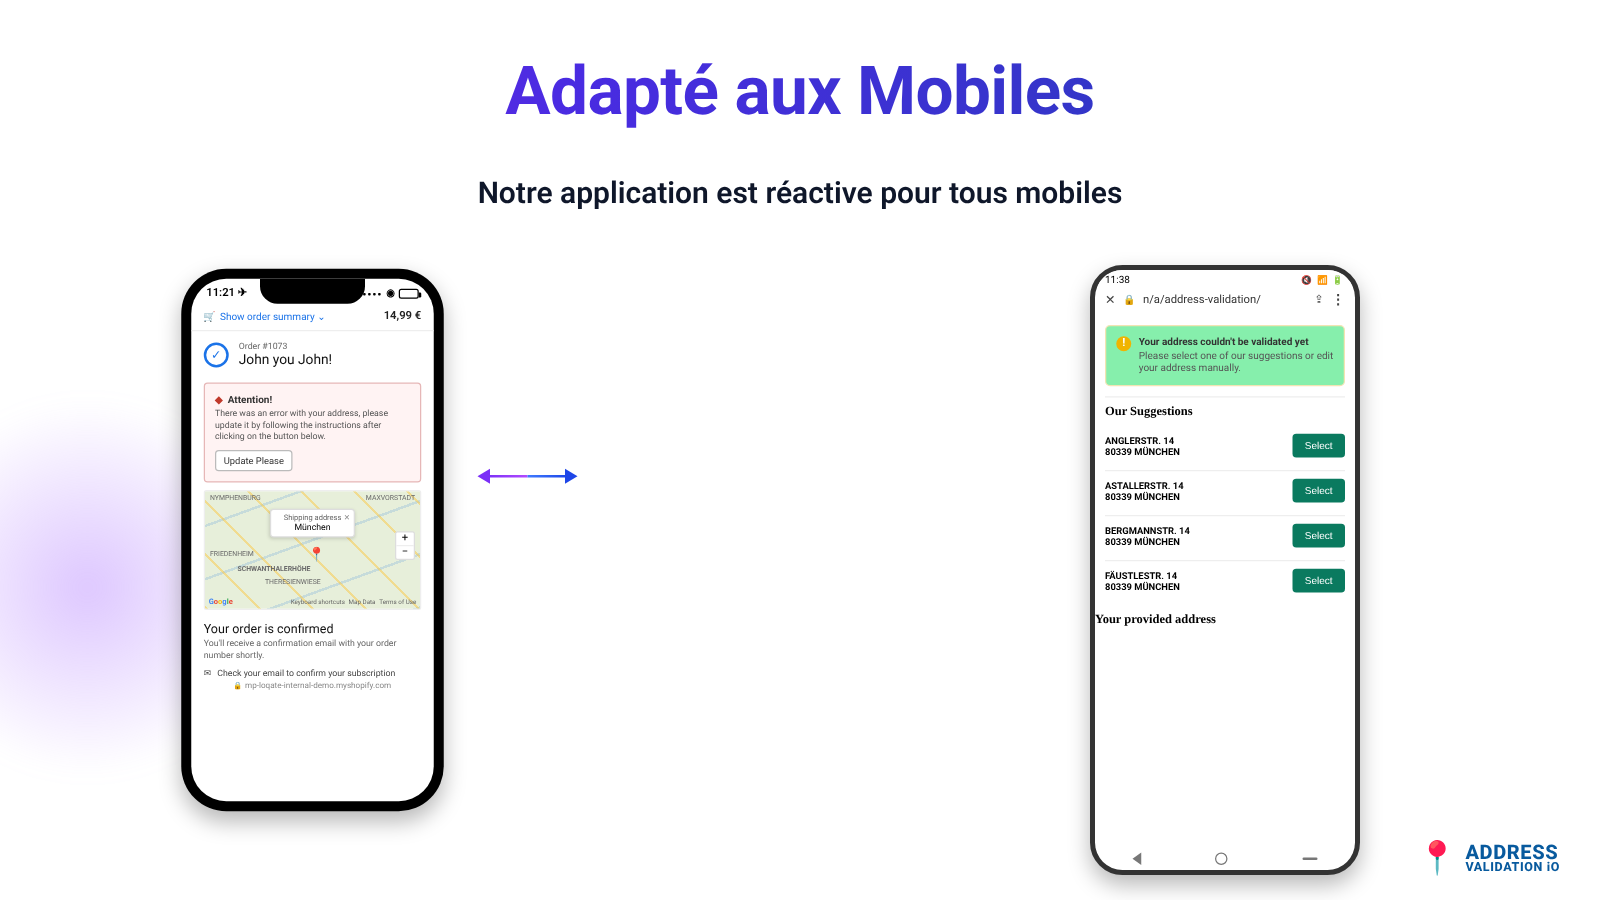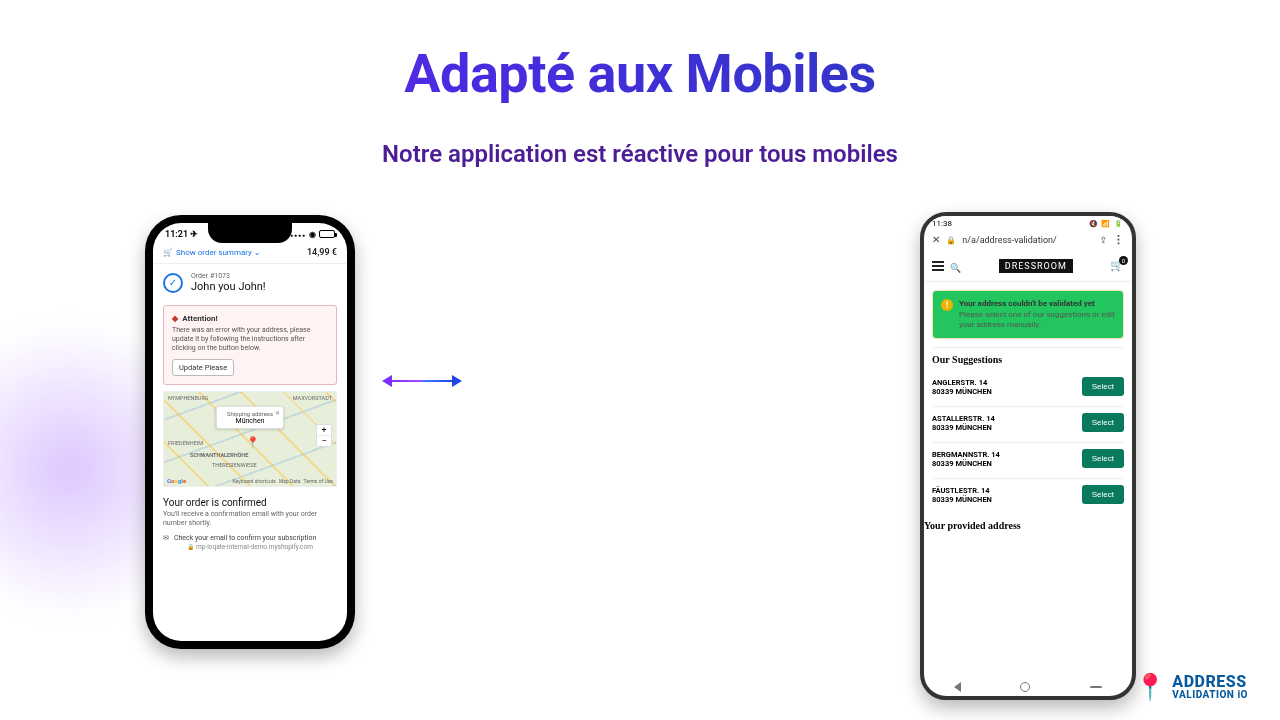--- a/index.html
+++ b/index.html
@@ -20,21 +20,21 @@
     position: absolute; top: 42px; left: 0; right: 0;
     text-align: center;
     font-weight: 700; font-size: 54px;
     background: linear-gradient(90deg, #8a2be2 0%, #4a2be2 35%, #1e3fb0 100%);
     -webkit-background-clip: text; background-clip: text; color: transparent;
     letter-spacing: -0.5px;
   }
   .subhead {
     position: absolute; top: 140px; left: 0; right: 0;
     text-align: center;
-    font-weight: 600; font-size: 24px; color: #4c1d95;
+    font-weight: 600; font-size: 24px; color: #0f172a;
   }
   .callout-wrap {
     position: absolute; left: 390px; top: 380px; width: 500px;
     display: flex; align-items: center;
   }
   .arrow { flex: 0 0 32px; height: 2px; position: relative; }
   .arrow.left { background: linear-gradient(90deg, #7b2ff7, #b14bff); }
   .arrow.right { background: linear-gradient(90deg, #3f7bff, #1e46e8); }
   .arrow::before {
     content: ""; position: absolute; top: -5px; width: 0; height: 0;
@@ -71,21 +71,21 @@
     padding: 6px 12px 2px; font-size: 9px; font-weight: 600;
   }
   .ios-icons { display:flex; gap:3px; align-items:center; }
   .sig, .wifi, .batt { display:inline-block; }
   .sig::before { content:"●●●●"; font-size:5px; letter-spacing:1px; }
   .wifi::before { content:"◉"; font-size:8px; }
   .batt { width:16px; height:8px; border:1px solid #000; border-radius:2px; position:relative; }
   .batt::after { content:""; position:absolute; right:-3px; top:2px; width:2px; height:4px; background:#000; border-radius:0 1px 1px 0; }
 
   .android {
-    left: 920px; top: 212px; width: 216px; height: 488px;
+    left: 872px; top: 212px; width: 216px; height: 488px;
     background: #222; border: 4px solid #333; border-radius: 26px;
   }
   .android-screen {
     width: 100%; height: 100%; background: #fff; border-radius: 22px;
     overflow: hidden; position: relative; display:flex; flex-direction:column;
   }
   .status-and {
     display:flex; justify-content:space-between; align-items:center;
     padding: 3px 8px 1px; font-size: 8px; background:#fff;
   }
@@ -175,21 +175,21 @@
   .shop-bar { display:flex; align-items:center; justify-content:space-between; padding:4px 8px 6px; border-bottom:1px solid #eee; }
   .shop-left { display:flex; gap:6px; align-items:center; }
   .burger { width:12px; height:10px; display:flex; flex-direction:column; justify-content:space-between; }
   .burger span { height:2px; background:#222; }
   .search-ic::before { content:"🔍"; font-size:9px; }
   .brand { background:#111; color:#fff; font-size:9px; letter-spacing:1px; padding:2px 6px; }
   .cart-ic { position:relative; font-size:11px; }
   .cart-ic::before { content:"🛒"; }
   .badge { position:absolute; top:-3px; right:-4px; background:#111; color:#fff; font-size:6px; border-radius:50%; width:9px; height:9px; display:flex; align-items:center; justify-content:center; }
   .warn-card {
-    margin:8px; padding:8px; background:#22c55e; border:1px solid #f2e4b3; border-radius:4px;
+    margin:8px; padding:8px; background:#86efac; border:1px solid #f2e4b3; border-radius:4px;
     font-size:8px; color:#333; display:flex; gap:6px;
   }
   .warn-ic { width:12px; height:12px; border-radius:50%; background:#f0b400; color:#fff; font-weight:700; font-size:9px; display:flex; align-items:center; justify-content:center; flex-shrink:0; }
   .warn-ic::before{ content:"!"; }
   .warn-ttl { font-weight:700; }
   .warn-body { color:#555; margin-top:2px; line-height:1.25; }
   .sug-area { margin:0 8px; border-top:1px solid #eee; padding-top:6px; }
   .sug-h { font-family: Georgia, serif; font-weight:700; font-size:10px; margin-bottom:6px; }
   .sug-row {
     display:flex; justify-content:space-between; align-items:center;
@@ -299,34 +299,20 @@
       <span>11:38</span>
       <span class="and-icons">🔇 📶 🔋</span>
     </div>
     <div class="browser">
       <span class="close"></span>
       <span class="lock"></span>
       <span style="flex:1;color:#333">n/a/address-validation/</span>
       <span class="share"></span>
       <span class="more"></span>
     </div>
-    <div class="shop-bar">
-      <div class="shop-left">
-        <span class="burger">
-            <span></span>
-            <span></span>
-            <span></span>
-          </span>
-        <span class="search-ic"></span>
-      </div>
-      <span class="brand">DRESSROOM</span>
-      <span class="cart-ic">
-        <span class="badge">0</span>
-      </span>
-    </div>
     <div class="warn-card">
       <span class="warn-ic"></span>
       <div>
         <div class="warn-ttl">Your address couldn't be validated yet</div>
         <div class="warn-body">Please select one of our suggestions or edit your address manually.</div>
       </div>
     </div>
     <div class="sug-area">
       <div class="sug-h">Our Suggestions</div>
       <div class="sug-row">

